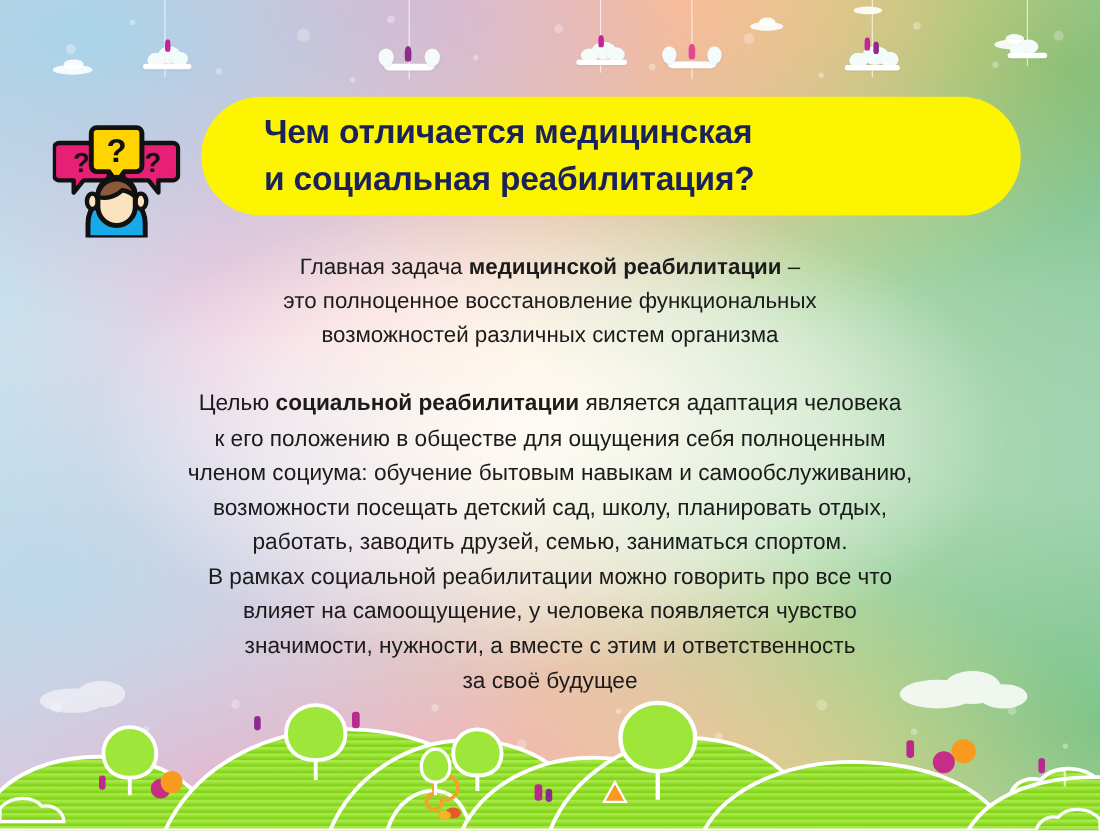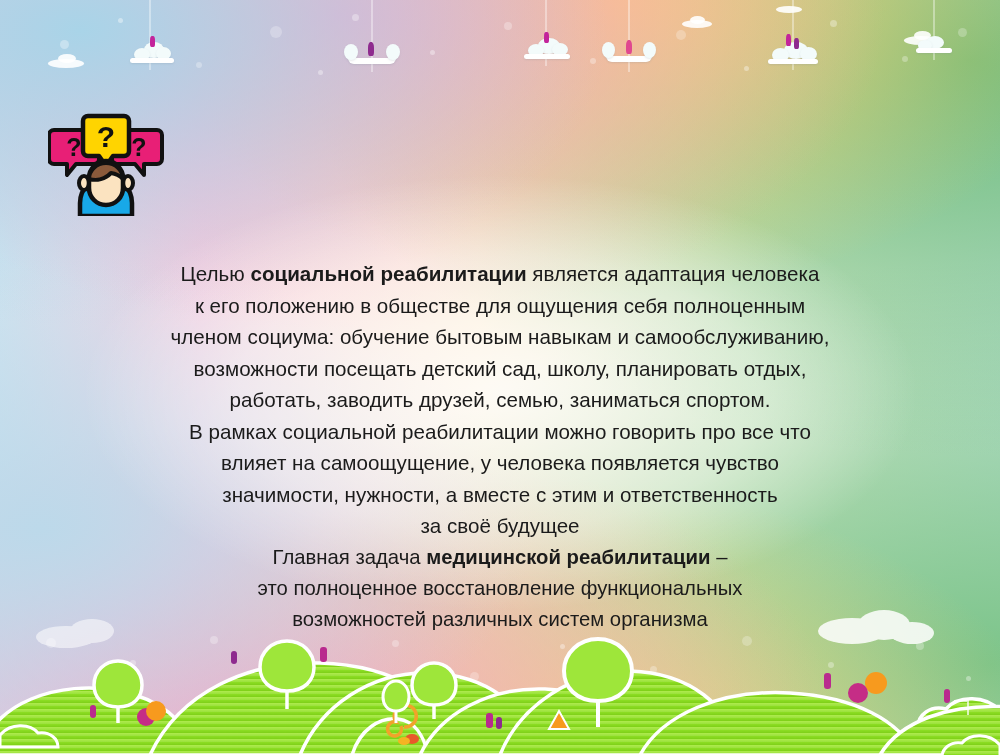--- a/index.html
+++ b/index.html
@@ -235,34 +235,37 @@
       <g>
         <path d="M32 108 v-13 a26 26 0 0 1 52 0 v13 z" fill="#18a9e8" stroke="#111111" stroke-width="4.5" stroke-linejoin="round"></path>
         <ellipse cx="36" cy="75" rx="5" ry="7" fill="#fbe3c0" stroke="#111111" stroke-width="4"></ellipse>
         <ellipse cx="80" cy="75" rx="5" ry="7" fill="#fbe3c0" stroke="#111111" stroke-width="4"></ellipse>
         <path d="M41 70 a17 17 0 0 1 34 0 v10 a17 17 0 0 1 -34 0 z" fill="#fbe3c0" stroke="#111111" stroke-width="4.5"></path>
         <path d="M41 71 a17 16 0 0 1 34 0 a20 20 0 0 0 -12 -6 a22 22 0 0 1 -22 6 z" fill="#8a5a3b" stroke="#111111" stroke-width="4" stroke-linejoin="round"></path>
       </g>
     </svg>
   </div>
 
+  <div class="banner">
+    <div class="banner-title"><span>Чем отличается медицинская</span><br><span>и социальная реабилитация?</span></div>
+  </div>
 
   <div class="body-text">
+    <p class="para p1"><span>Главная задача </span><b>медицинской реабилитации</b><span> –
+это полноценное восстановление функциональных
+возможностей различных систем организма</span></p>
     <p class="para p2"><span>Целью </span><b>социальной реабилитации</b><span> является адаптация человека
 к его положению в обществе для ощущения себя полноценным
 членом социума: обучение бытовым навыкам и самообслуживанию,
 возможности посещать детский сад, школу, планировать отдых,
 работать, заводить друзей, семью, заниматься спортом.
 В рамках социальной реабилитации можно говорить про все что
 влияет на самоощущение, у человека появляется чувство
 значимости, нужности, а вместе с этим и ответственность
 за своё будущее</span></p>
-    <p class="para p1"><span>Главная задача </span><b>медицинской реабилитации</b><span> –
-это полноценное восстановление функциональных
-возможностей различных систем организма</span></p>
   </div>
 
   <div class="landscape">
     <svg viewBox="0 0 1000 160" width="1000" height="160" preserveAspectRatio="none" aria-hidden="true">
       <defs>
         <linearGradient id="hillg" x1="0" y1="0" x2="0" y2="1">
           <stop offset="0%" stop-color="#a6e83a"></stop>
           <stop offset="55%" stop-color="#8cdd23"></stop>
           <stop offset="100%" stop-color="#7ed018"></stop>
         </linearGradient>

